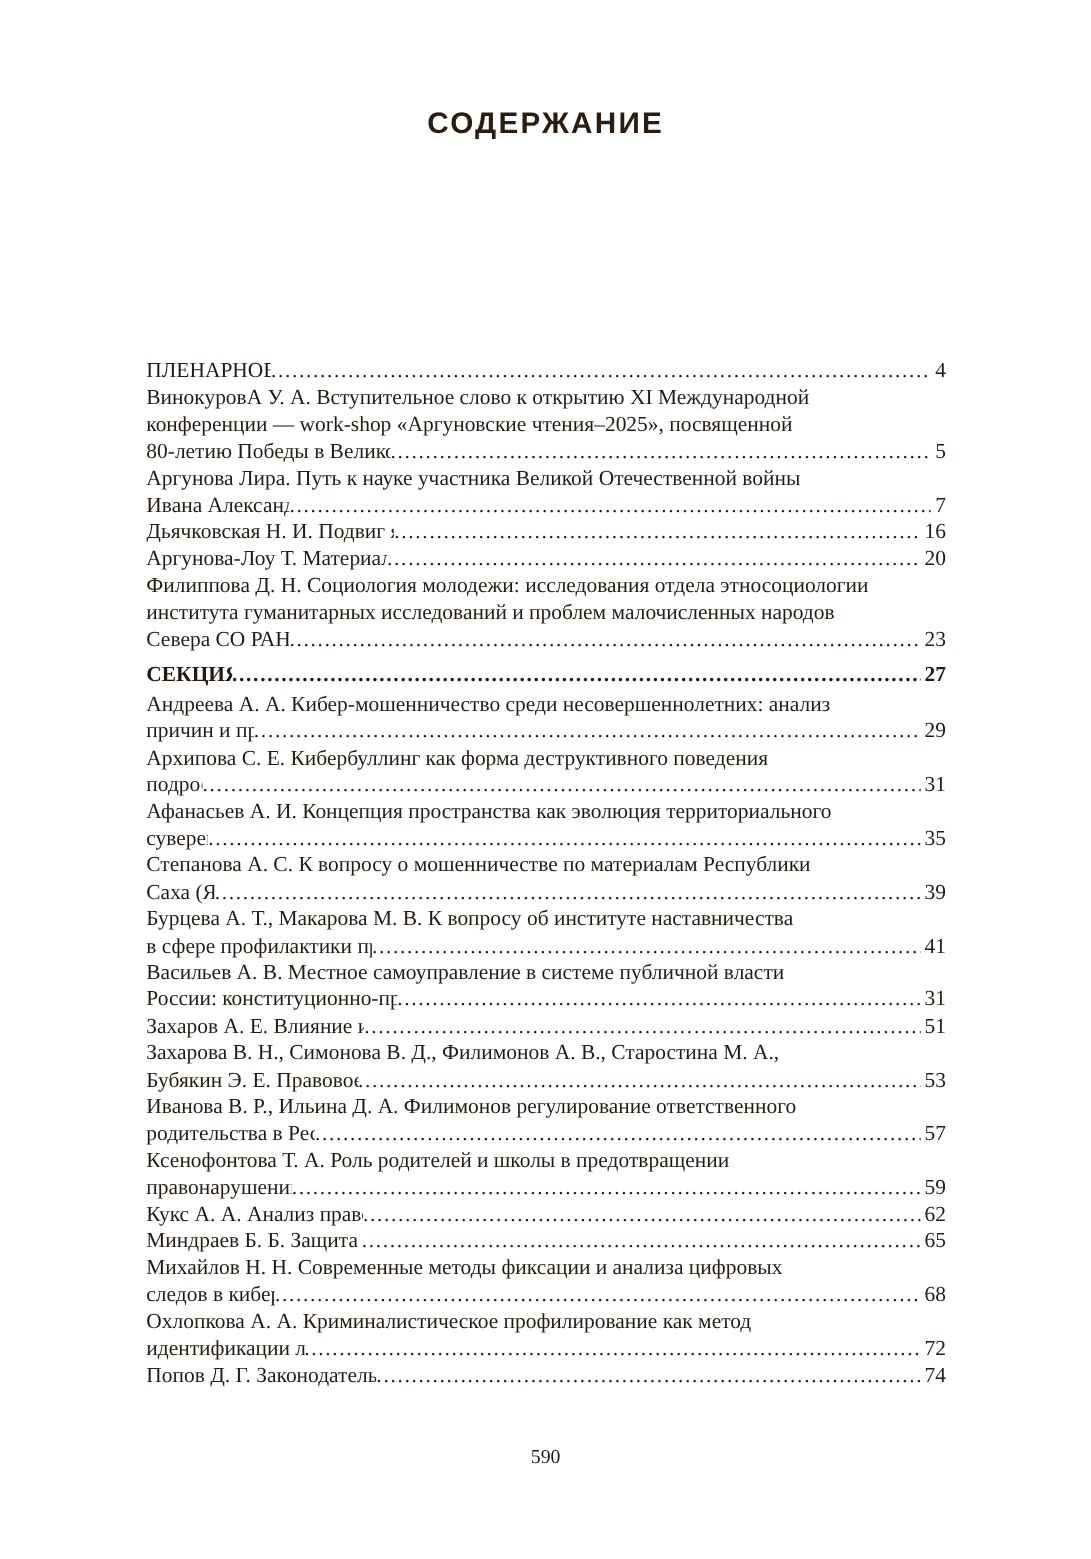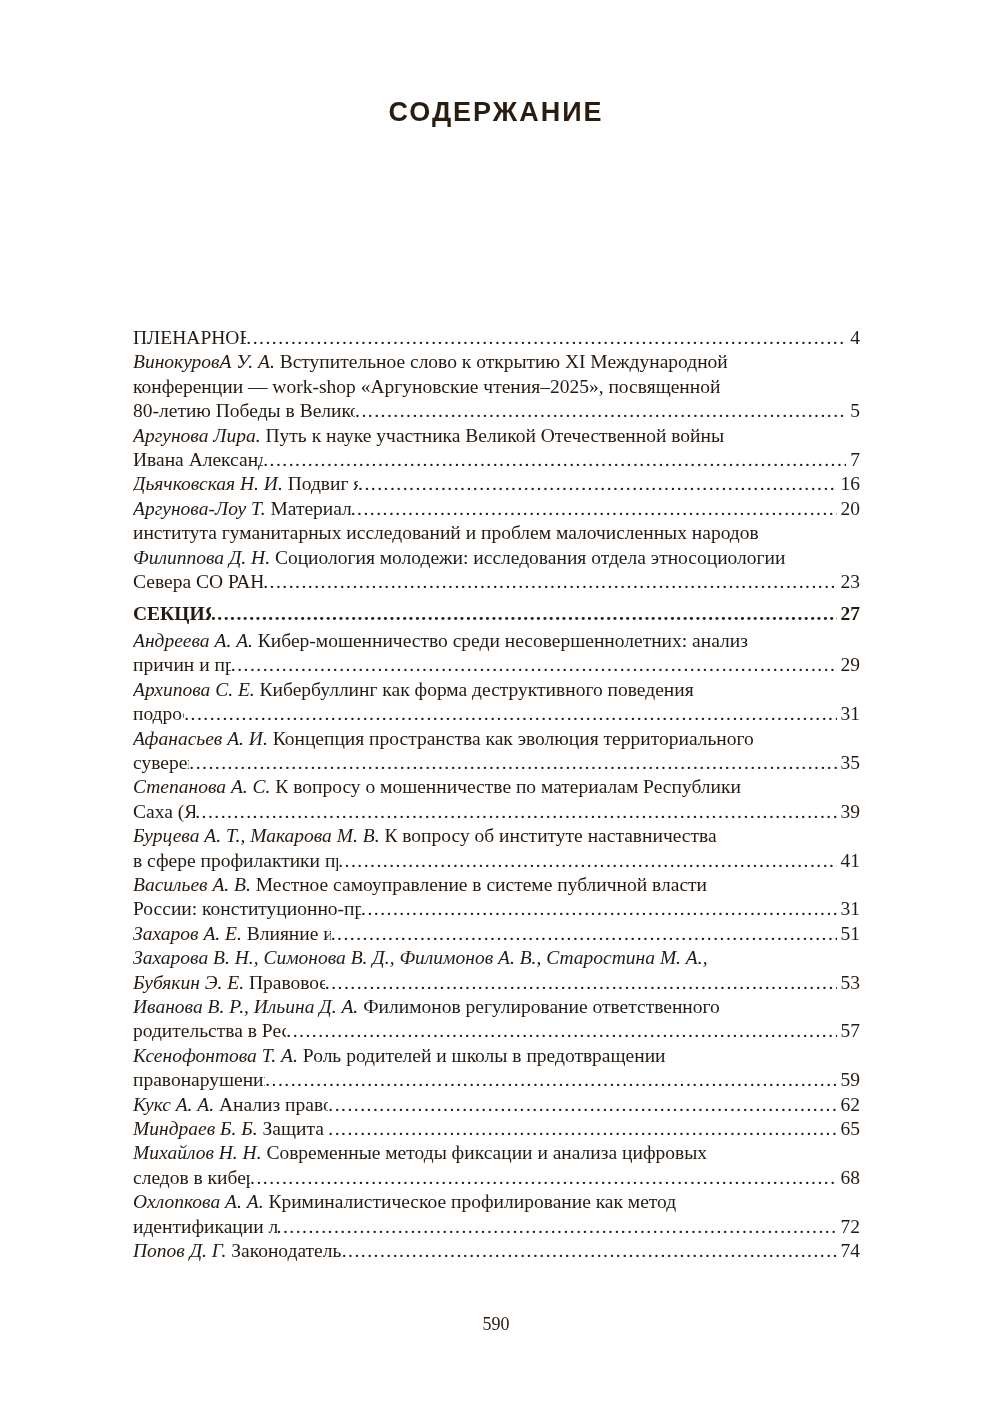--- a/index.html
+++ b/index.html
@@ -44,21 +44,20 @@
     display: flex;
     align-items: baseline;
   }
   .toc-text {
     white-space: pre;
     flex: 0 1 auto;
     min-width: 0;
     overflow: hidden;
   }
   .seg.it {
-    font-style: italic;
   }
   .leader {
     flex: 1 1 auto;
     min-width: 0;
     overflow: hidden;
     white-space: nowrap;
   }
   .leader::after {
     content: "......................................................................................................................................................................................................";
     letter-spacing: 1.5px;
@@ -127,26 +126,26 @@
     <span class="pagenum">16</span>
   </div>
 
   <div class="toc-line">
     <span class="toc-text"><span class="seg it">Аргунова-Лоу Т.</span><span class="seg"> Материальное наследие народа саха в музеях мира </span></span>
     <span class="leader"></span>
     <span class="pagenum">20</span>
   </div>
 
   <div class="toc-line">
+    <span class="toc-text"><span class="seg it">Филиппова Д. Н.</span><span class="seg"> Социология молодежи: исследования отдела этносоциологии</span></span>
+
+  </div>
+
+  <div class="toc-line">
     <span class="toc-text"><span class="seg">института гуманитарных исследований и проблем малочисленных народов</span></span>
-
-  </div>
-
-  <div class="toc-line">
-    <span class="toc-text"><span class="seg it">Филиппова Д. Н.</span><span class="seg"> Социология молодежи: исследования отдела этносоциологии</span></span>
 
   </div>
 
   <div class="toc-line">
     <span class="toc-text"><span class="seg">Севера СО РАН (2000–2020 годы) </span></span>
     <span class="leader"></span>
     <span class="pagenum">23</span>
   </div>
 
   <div class="toc-line section-bold">

